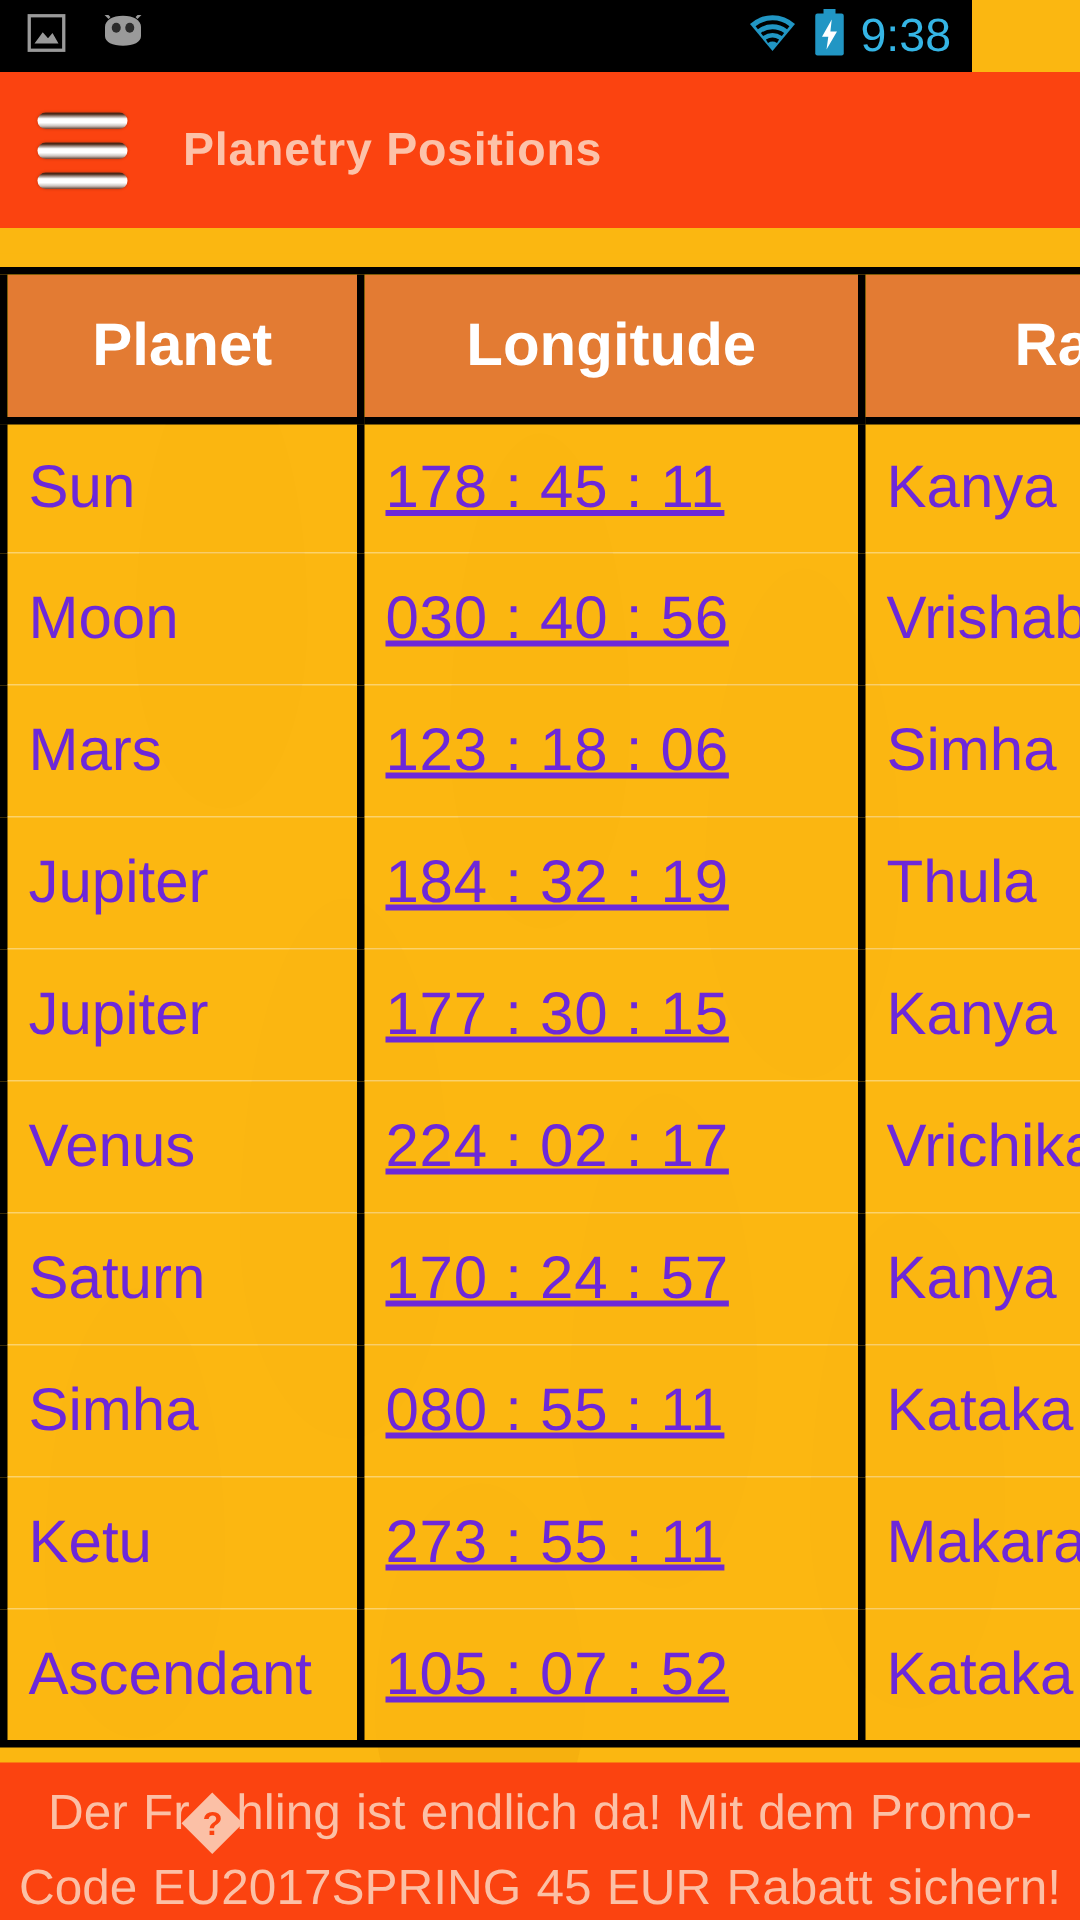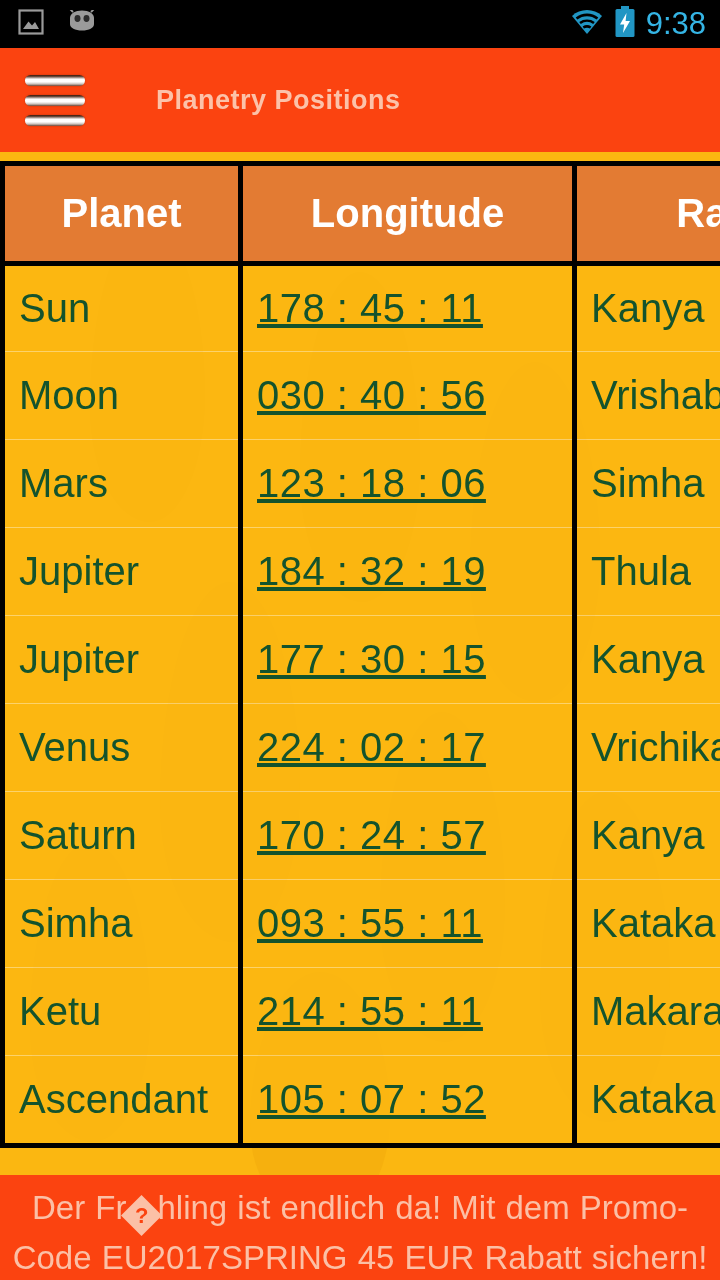--- a/index.html
+++ b/index.html
@@ -18,21 +18,21 @@
     width: 720px;
     height: 1280px;
     overflow: hidden;
     background: #FBB711;
   }
 
   
   #status-bar {
     position: absolute;
     left: 0; top: 0;
-    width: 720px;
+    width: 648px;
     height: 48px;
     background: #000000;
     display: flex;
     align-items: center;
     box-sizing: border-box;
     padding: 0 14px 0 18px;
   }
   .sb-left {
     display: flex;
     align-items: center;
@@ -80,31 +80,31 @@
     height: 11px;
     border-radius: 6px;
     background: linear-gradient(to bottom,
       #4a2616 0%, #4a2616 9%,
       #ffffff 38%, #ffffff 62%,
       #c9c2bd 82%, #6b4030 100%);
     box-shadow: 0 0 2px rgba(0,0,0,0.25);
   }
   #app-title {
     color: #FCC2A9;
-    font-size: 27px;
+    font-size: 31px;
     font-weight: bold;
     letter-spacing: 0.5px;
-    margin-left: 58px;
+    margin-left: 24px;
     white-space: nowrap;
   }
 
   
   #content {
     position: absolute;
-    left: 0; top: 152px;
+    left: 0; top: 169px;
     width: 720px;
     height: 1023px;
     background: #FBB711;
     overflow: hidden;
   }
 
   
   .watermark {
     position: absolute;
     background: #F0A80A;
@@ -142,21 +142,21 @@
     text-align: center;
     padding: 0 6px;
     border-left: 5px solid #000;
     border-right: 5px solid #000;
     border-bottom: 5px solid #000;
     box-sizing: border-box;
     white-space: nowrap;
     overflow: hidden;
   }
   table.ptable td {
-    color: #14532d;
+    color: #6d28d9;
     font-size: 40px;
     font-weight: 400;
     height: 88px;
     text-align: left;
     padding: 0 0 0 14px;
     border-left: 5px solid #000;
     border-right: 5px solid #000;
     box-sizing: border-box;
     white-space: nowrap;
     overflow: hidden;
@@ -313,26 +313,26 @@
             <td class="num">224 : 02 : 17</td>
             <td>Vrichika</td>
           </tr>
           <tr>
             <td>Saturn</td>
             <td class="num">170 : 24 : 57</td>
             <td>Kanya</td>
           </tr>
           <tr>
             <td>Simha</td>
-            <td class="num">093 : 55 : 11</td>
+            <td class="num">080 : 55 : 11</td>
             <td>Kataka</td>
           </tr>
           <tr>
             <td>Ketu</td>
-            <td class="num">214 : 55 : 11</td>
+            <td class="num">273 : 55 : 11</td>
             <td>Makara</td>
           </tr>
           <tr>
             <td>Ascendant</td>
             <td class="num">105 : 07 : 52</td>
             <td>Kataka</td>
           </tr>
         </tbody>
       </table>
     </div>

